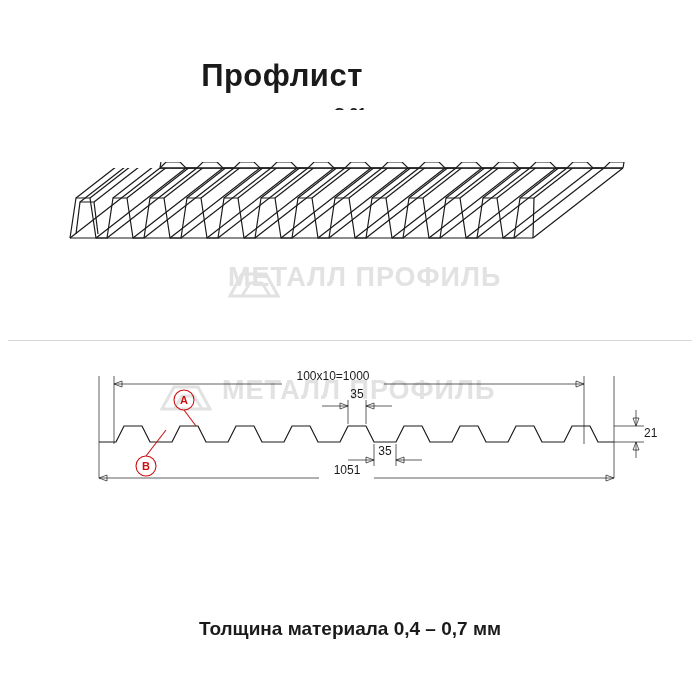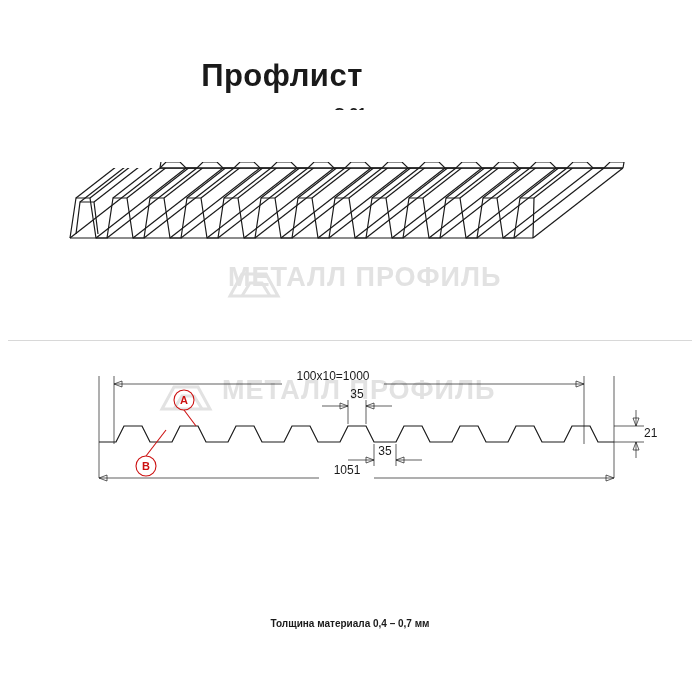--- a/index.html
+++ b/index.html
@@ -62,21 +62,21 @@
     left: 54px;
     width: 600px;
     height: 160px;
   }
   .footer {
     position: absolute;
     top: 618px;
     left: 0;
     width: 700px;
     text-align: center;
-    font-size: 10px;
+    font-size: 19px;
     font-weight: bold;
     color: #1a1a1a;
   }
   .wm {
     position: absolute;
     pointer-events: none;
     color: #e2e2e2;
     font-size: 27px;
     font-weight: bold;
     letter-spacing: 1px;

